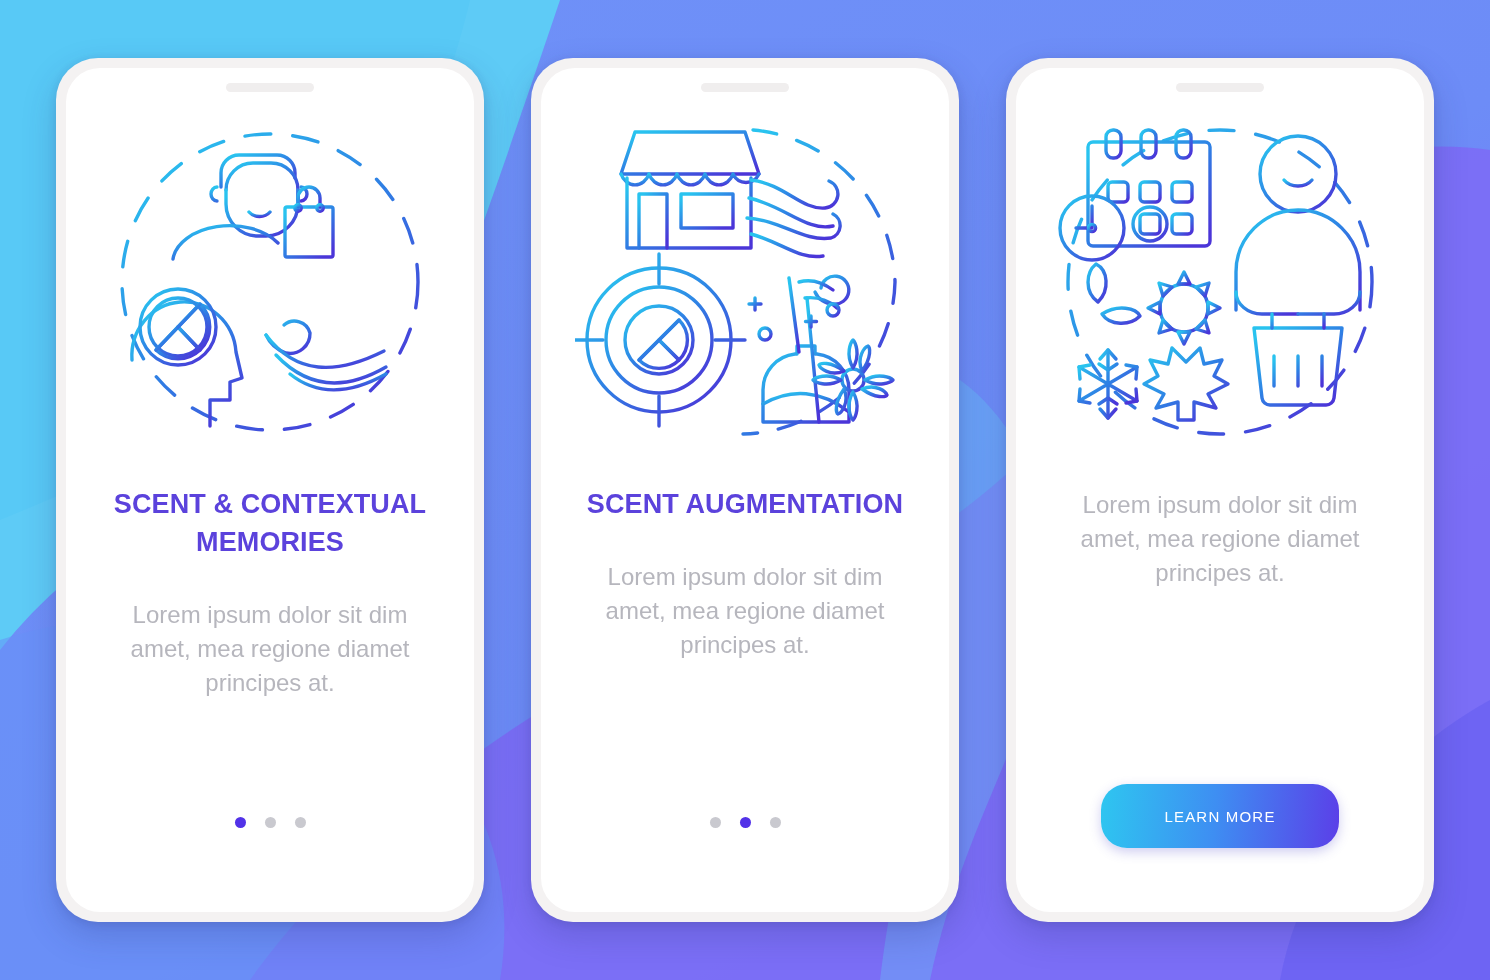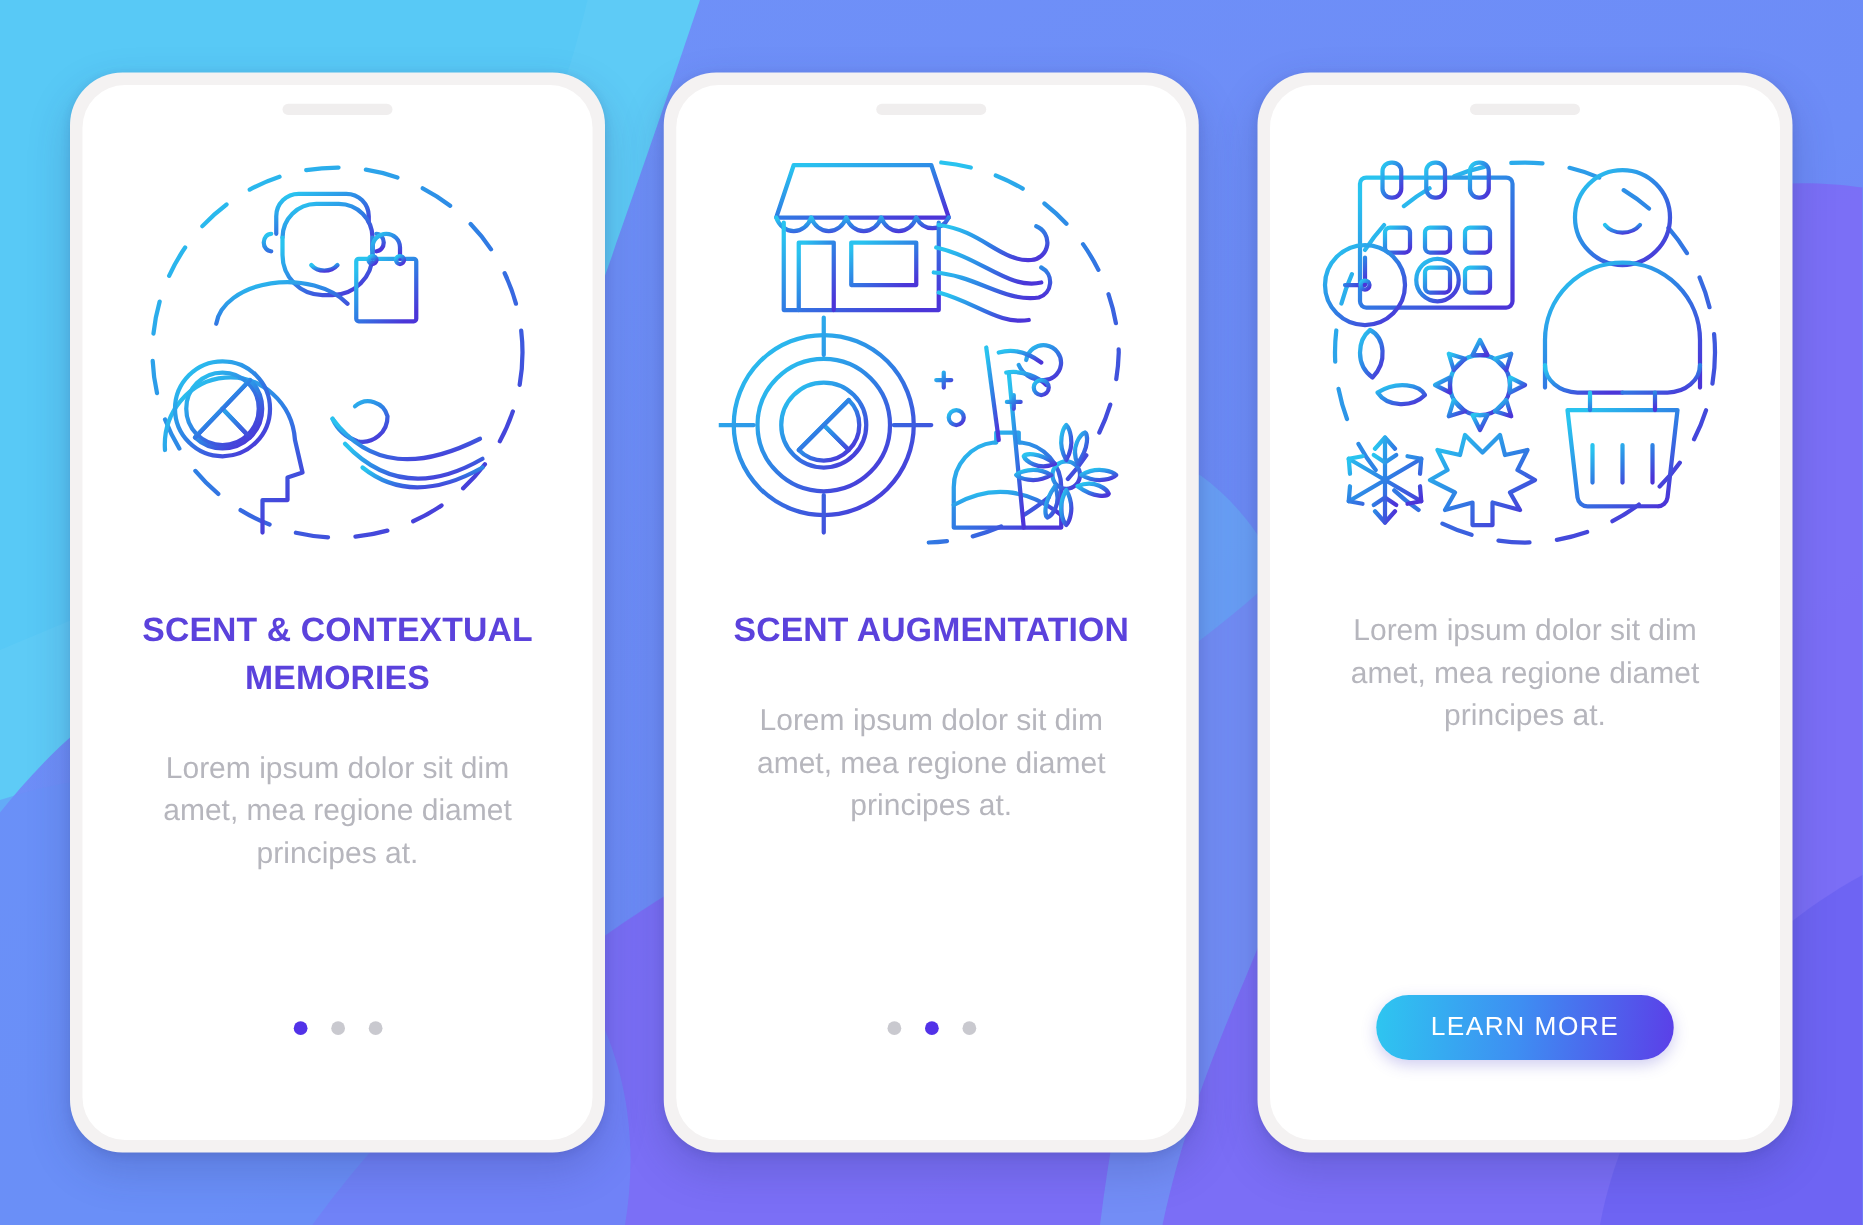--- a/index.html
+++ b/index.html
@@ -83,26 +83,26 @@
     margin-bottom:64px;
     display:flex; align-items:center; justify-content:center;
     flex:0 0 auto;
     min-height:52px;
   }
   .dots { display:flex; align-items:center; gap:19px; }
   .dot { width:11px; height:11px; border-radius:50%; background:#c9c9cf; }
   .dot.active { background:#5232e8; }
 
   .cta {
-    width:238px; height:52px;
+    width:238px; height:64px;
     border-radius:26px;
     border:none;
     background:linear-gradient(95deg,#2ec6f0 0%, #3e8ef2 48%, #5b3fe8 100%);
     color:#ffffff;
-    font-size:21px;
+    font-size:15px;
     letter-spacing:1.2px;
     font-family:"Liberation Sans", sans-serif;
     cursor:pointer;
     box-shadow:0 4px 12px rgba(70,60,200,.26);
   }
 </style>
 </head>
 <body>
 
 <div id="bg">

